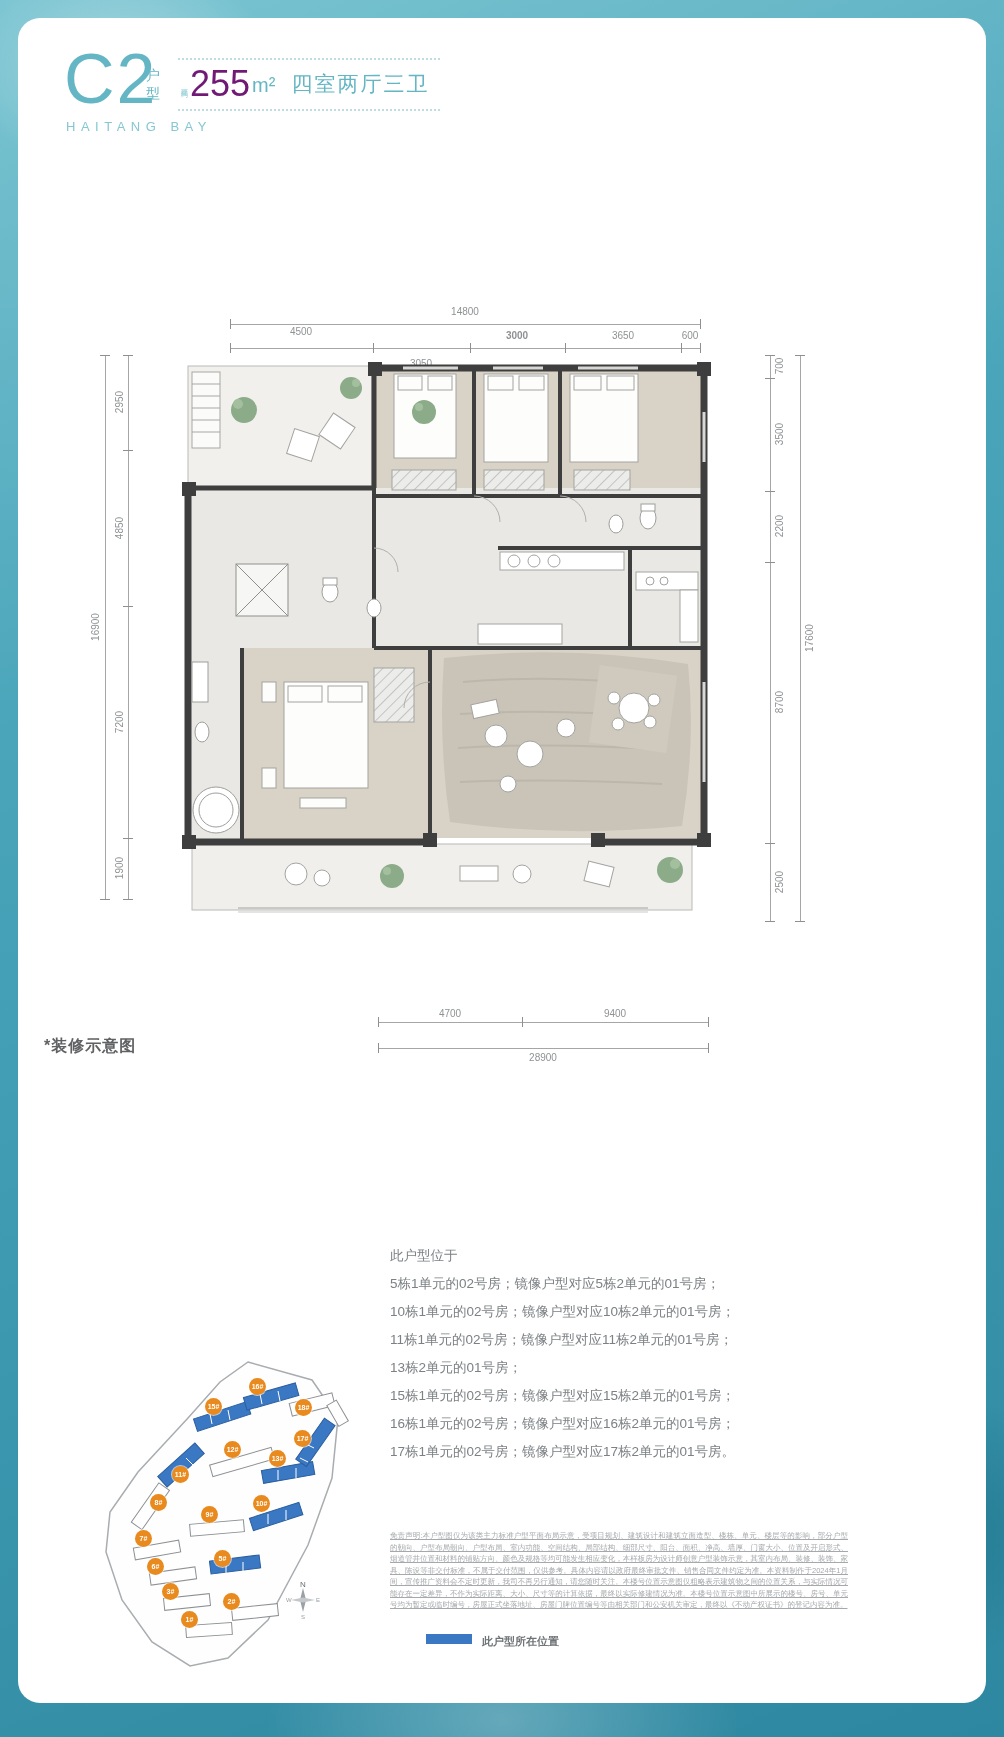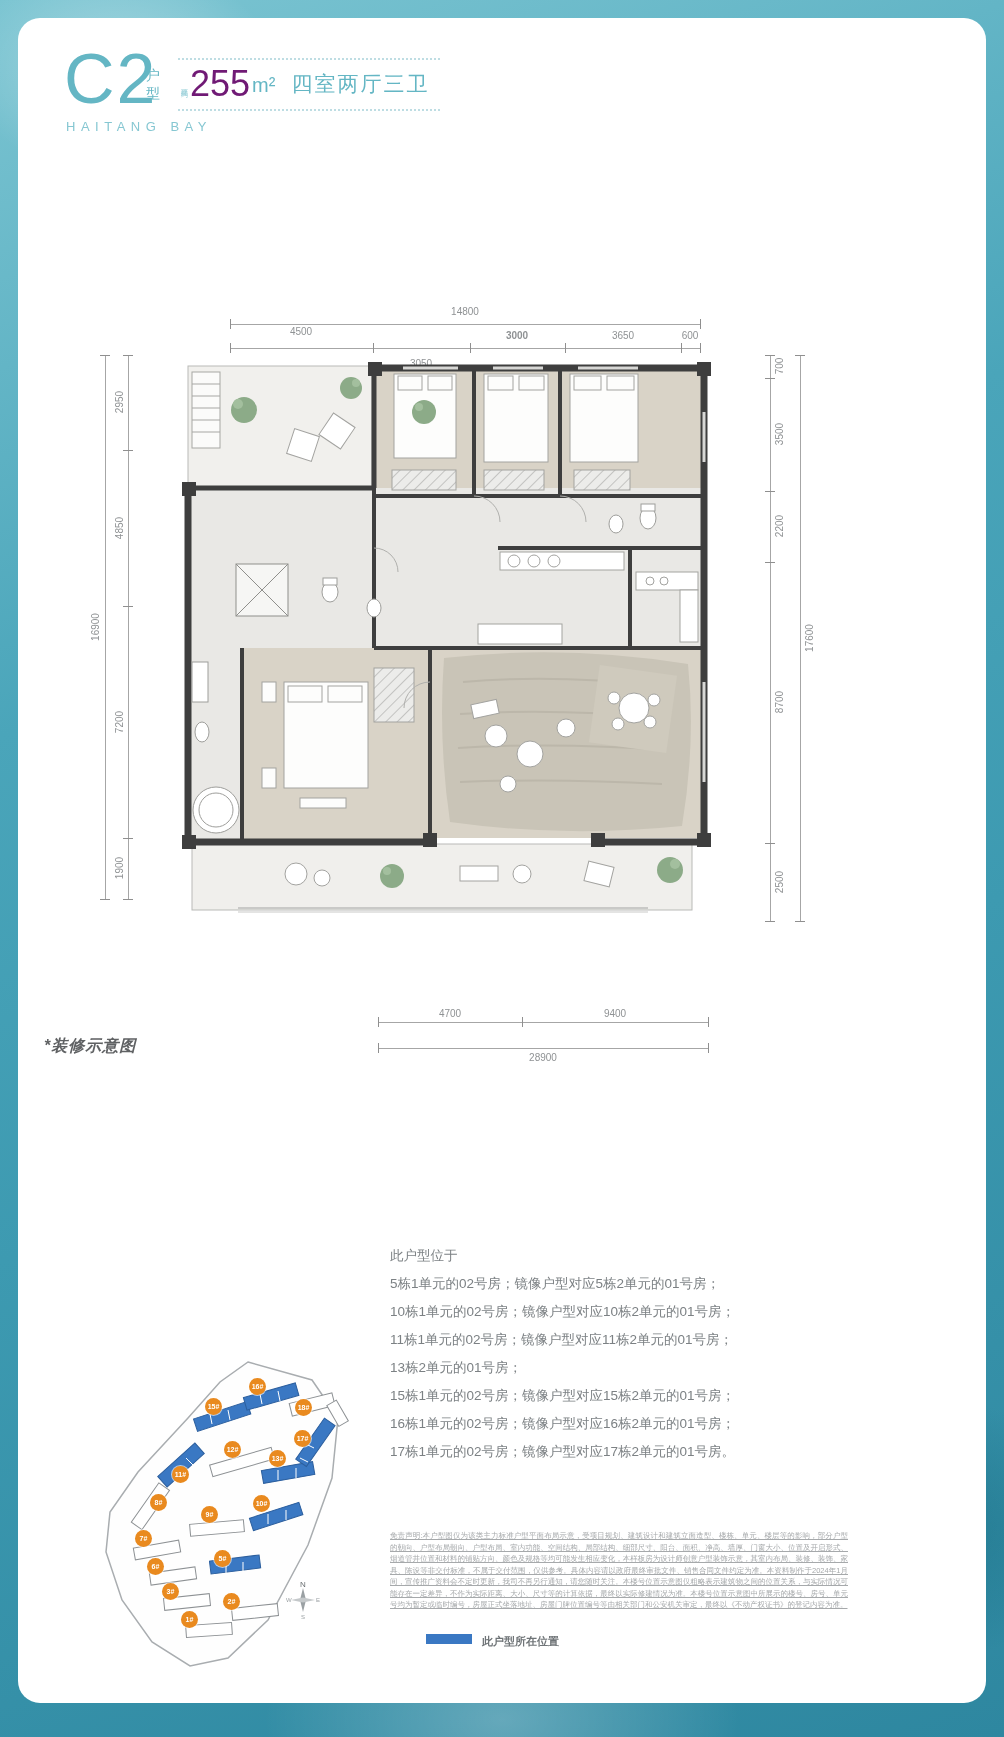--- a/index.html
+++ b/index.html
@@ -35,21 +35,21 @@
   .layout-label { font-size:21px; color:#64b6c4; margin-left:16px; letter-spacing:2px; }
   
   .dimline { position:absolute; background:#a6a6a6; }
   .dimline.h { height:1px; } .dimline.v { width:1px; }
   .tick { position:absolute; background:#8f8f8f; }
   .tick.v { width:1px; height:10px; } .tick.h { width:10px; height:1px; }
   .dim { position:absolute; width:60px; height:12px; font-size:10px; color:#8f9294;
     text-align:center; line-height:12px; }
   .dim.rot { transform:rotate(-90deg); }
   .plan-note { position:absolute; left:26px; top:1018px; font-size:16px; color:#5f6163;
-    font-weight:600; letter-spacing:1px;font-style:italic; }
+    font-weight:600; letter-spacing:1px; }
   
   .plansvg { position:absolute; left:160px; top:334px; }
   
   .loc { position:absolute; left:372px; top:1230px; width:460px; color:#7c8184;
     font-size:13.5px; }
   .loc p { margin:0 0 13px 0; line-height:15px; }
   
   .site { position:absolute; left:80px; top:1340px; width:280px; height:320px; }
   .badge { position:absolute; width:17px; height:17px; border-radius:50%;
     background:#e98a1f; color:#fff; font-size:7px; font-weight:bold; text-align:center;

